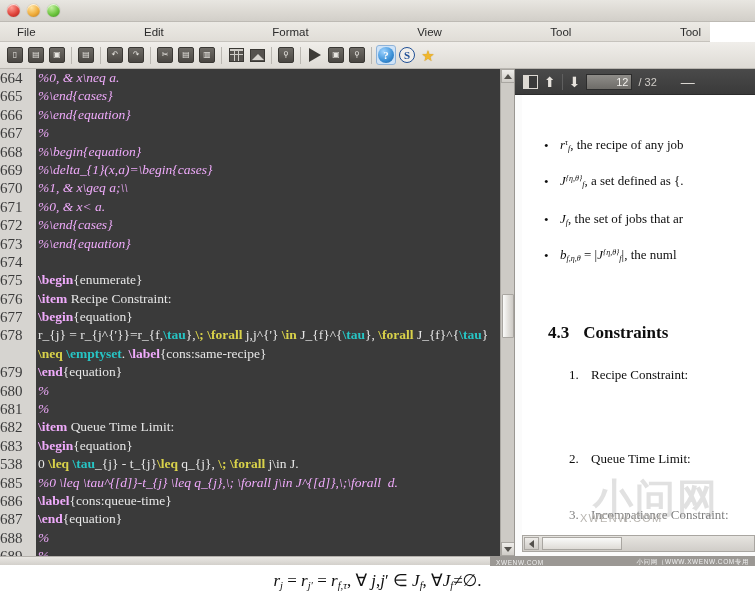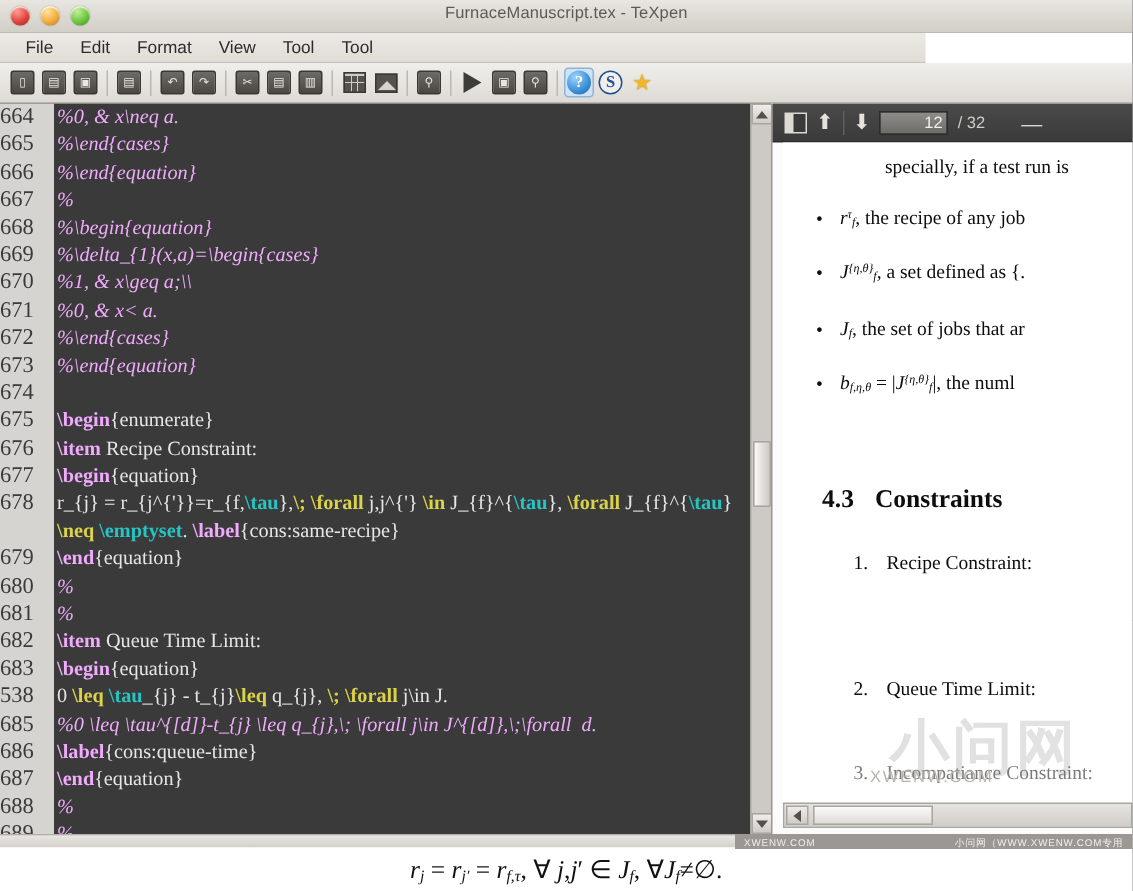--- a/index.html
+++ b/index.html
@@ -19,24 +19,24 @@
   .light{ width:13px; height:13px; border-radius:50%; box-shadow:inset 0 1px 1px rgba(255,255,255,.85), 0 0 1px rgba(0,0,0,.4);}
   .l-red{ background:radial-gradient(circle at 35% 28%, #ff9e95 0%, #e0453c 55%, #a81d17 100%); }
   .l-yel{ background:radial-gradient(circle at 35% 28%, #ffe4a0 0%, #f0ad3c 55%, #b9761a 100%); }
   .l-grn{ background:radial-gradient(circle at 35% 28%, #c4f0a0 0%, #6dc63f 55%, #3c8a1e 100%); }
   #window-title{
     position:absolute; left:0; top:3px; width:755px; text-align:center;
     font-size:11px; color:#5d5a56; letter-spacing:.1px;
   }
   
   #menubar{
-    position:absolute; left:0; top:22px; width:617px; height:20px;
+    position:absolute; left:0; top:22px; width:710px; height:20px;
     background:linear-gradient(to bottom,#eceae5,#e0ddd7);
     border-bottom:1px solid #c6c3bd;
-    display:flex; align-items:center; padding-left:8px;
+    display:flex; align-items:center; padding-left:8px;justify-content:space-between;
   }
   .menu-item{
     font-size:11.5px; color:#2b2b2b; padding:2px 9px; cursor:default;
   }
   
   #toolbar{
     position:absolute; left:0; top:42px; width:755px; height:27px;
     background:linear-gradient(to bottom,#f0eeea,#dedbd5);
     border-bottom:1px solid #b9b6b0;
     display:flex; align-items:center; padding-left:5px; gap:1px;
@@ -232,21 +232,20 @@
 </style>
 </head>
 <body>
 
 <div id="titlebar">
   <div class="lights">
     <div class="light l-red"></div>
     <div class="light l-yel"></div>
     <div class="light l-grn"></div>
   </div>
-  <div id="window-title">FurnaceManuscript.tex - TeXpen</div>
 </div>
 
 <div id="menubar">
   <div class="menu-item">File</div>
   <div class="menu-item">Edit</div>
   <div class="menu-item">Format</div>
   <div class="menu-item">View</div>
   <div class="menu-item">Tool</div>
   <div class="menu-item">Tool</div>
 </div>
@@ -364,21 +363,20 @@
     <div class="pt-sidebar"></div>
     <div class="pt-arrow">⬆</div>
     <div class="pt-div"></div>
     <div class="pt-arrow">⬇</div>
     <div id="pdf-page-field">12</div>
     <div id="pdf-total">/ 32</div>
     <div id="pdf-minus">—</div>
   </div>
 
   <div id="pdf-page">
-    <div class="pdf-line" id="pdf-frag">specially, if a test run is</div>
 
     <div class="blist" style="top:42px;">
       <span class="bullet">•</span>
       <span class="bitem"><span class="itl">r</span><sup class="itl">τ</sup><sub class="itl">f</sub><span>, the recipe of any job</span></span>
     </div>
 
     <div class="blist" style="top:78px;">
       <span class="bullet">•</span>
       <span class="bitem"><span class="itl">J</span><sup class="itl">{η,θ}</sup><sub class="itl">f</sub><span>, a set defined as {.</span></span>
     </div>

